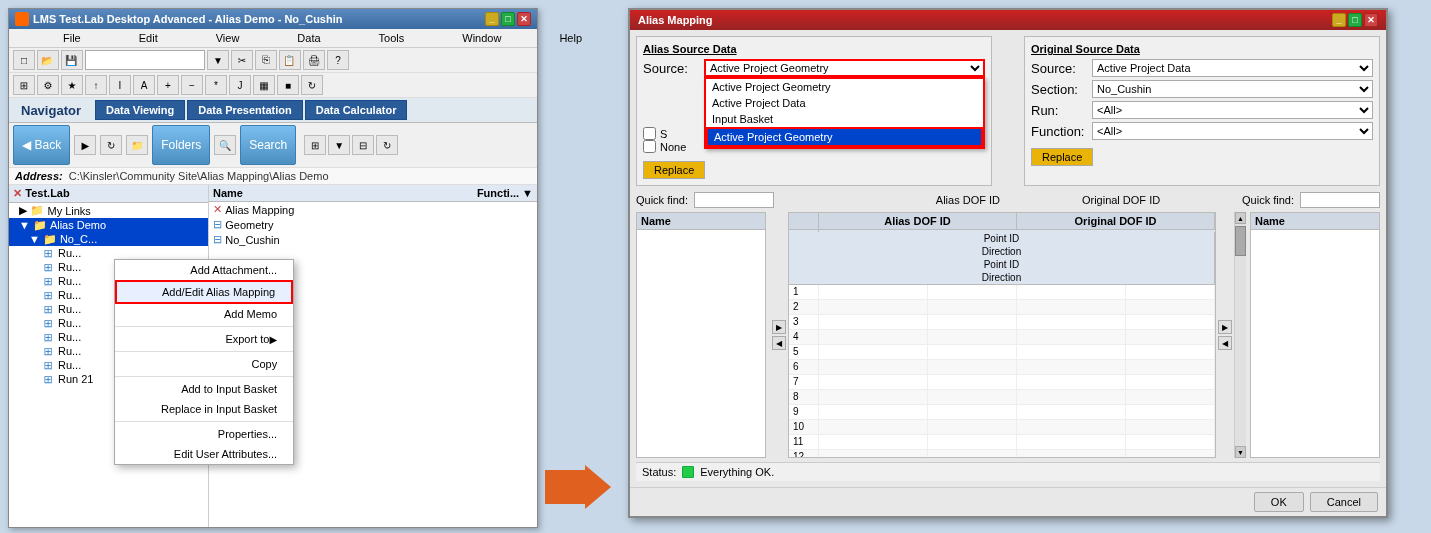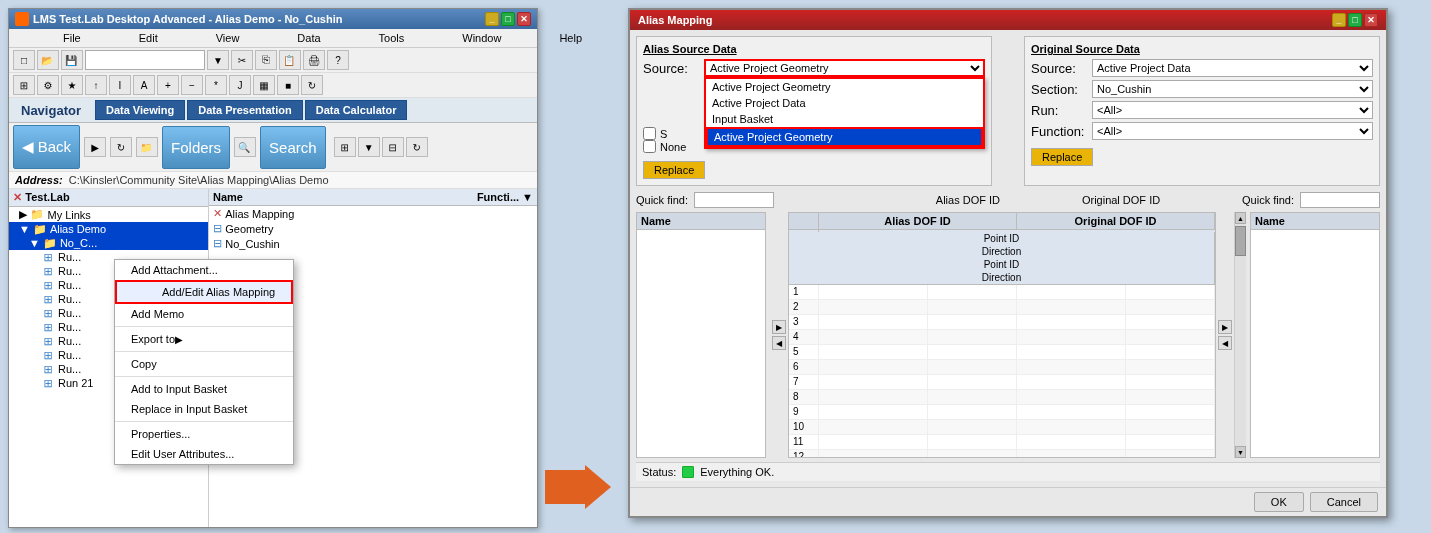--- a/index.html
+++ b/index.html
@@ -147,21 +147,21 @@
       align-items: center;
       padding: 2px 4px;
       gap: 4px;
       border-bottom: 1px solid #ddd;
     }
     .back-btn {
       background: linear-gradient(to bottom, #7abfef, #4a8fbf);
       color: white;
       border: 1px solid #3a7faf;
       padding: 12px 8px;
-      font-size: 15px;
+      font-size: 12px;
       cursor: pointer;
       border-radius: 2px;
     }
 
     .content-area {
       display: flex;
       flex: 1;
       overflow: hidden;
     }
 
@@ -223,21 +223,21 @@
       box-shadow: 3px 3px 8px rgba(0,0,0,0.3);
       z-index: 100;
       min-width: 180px;
     }
     .ctx-item {
       padding: 4px 16px;
       font-size: 11px;
       cursor: pointer;
       display: flex;
       align-items: center;
-      justify-content: flex-start;
+      justify-content: flex-end;
     }
     .ctx-separator { height: 1px; background: #ddd; margin: 2px 0; }
     .ctx-highlighted { font-weight: normal; border: 2px solid red; padding-left: 45px; }
     .ctx-arrow { font-size: 10px; }
 
     
     .arrow-container {
       display: flex;
       align-items: center;
       justify-content: center;

